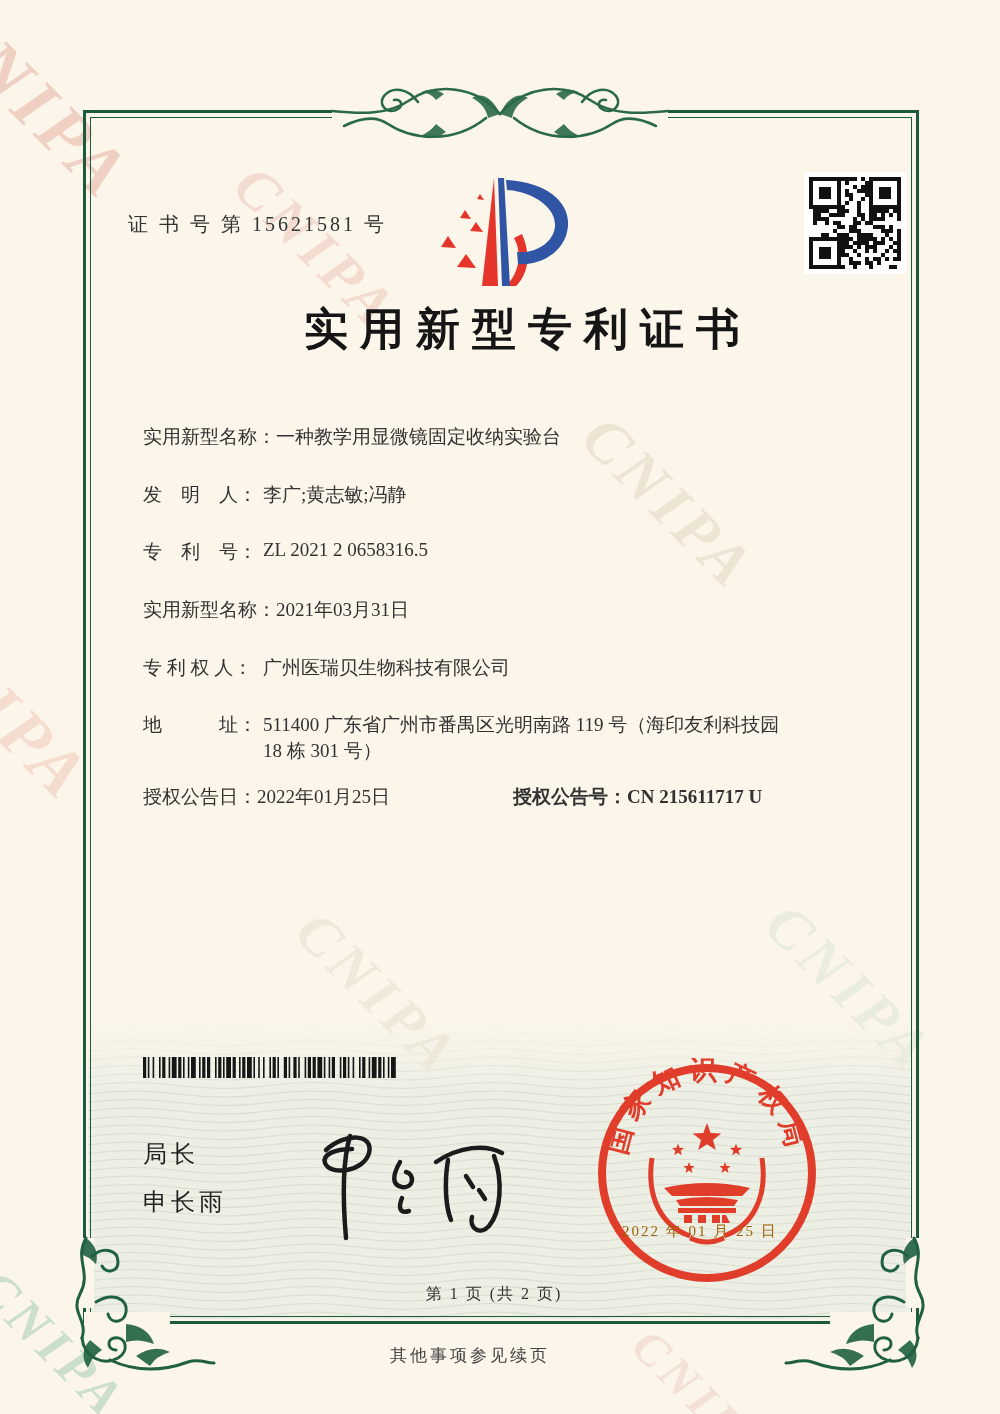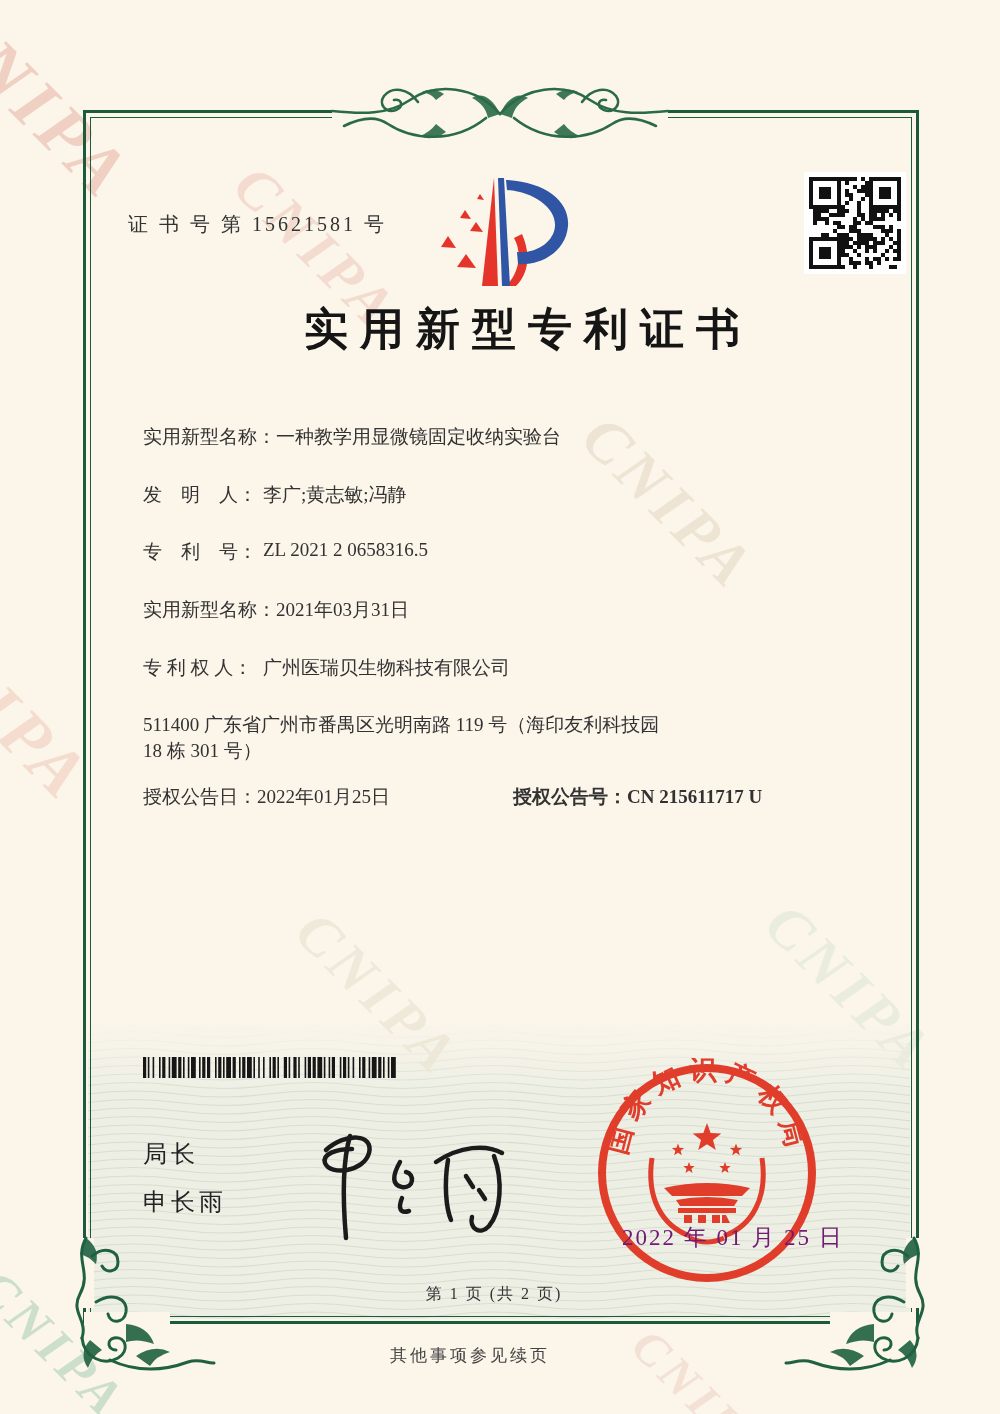--- a/index.html
+++ b/index.html
@@ -25,21 +25,21 @@
   .row .val{margin-left:0;white-space:pre-wrap;width:560px;}
   .grant{left:143px;top:784px;font-size:19px;color:#323232;}
   .grant .g2{position:absolute;left:370px;top:0;white-space:pre;font-weight:bold;}
   .paras{left:135px;top:826px;width:748px;font-size:19.5px;line-height:1.93;color:#222;}
   .paras p{margin:0;text-indent:2em;}
   .signer{left:143px;top:1138px;font-size:24px;color:#222;
           font-family:"Liberation Sans","DejaVu Sans",sans-serif;}
   .signer div{margin-bottom:16px;letter-spacing:4px;}
   .pagefoot{left:0;top:1284px;width:988px;text-align:center;font-size:16px;color:#333;letter-spacing:2px;}
   .note{left:0;top:1344px;width:940px;text-align:center;font-size:17px;color:#444;letter-spacing:3px;}
-  .sealdate{left:622px;top:1222px;font-size:23px;color:#701a75;letter-spacing:2px;white-space:pre;z-index:12;}
+  .sealdate{left:622px;top:1222px;font-size:15px;color:#a16207;letter-spacing:2px;white-space:pre;z-index:12;}
   .mask{background:#fbf5ea;z-index:5;}
   svg{display:block;}
   .z6{z-index:6;} .z4{z-index:4;} .z10{z-index:10;}
 </style>
 </head>
 <body>
 
 <div class="abs guilloche">
   <svg id="waves" width="822" height="297">
       <path d="M0 4.0 q45 -6 90 0 q45 6 90 0 q45 -6 90 0 q45 6 90 0 q45 -6 90 0 q45 6 90 0 q45 -6 90 0 q45 6 90 0 q45 -6 90 0 q45 6 90 0" stroke="#d8decd" fill="none" stroke-width="1.1"></path>
@@ -357,20 +357,21 @@
 </div>
 <div class="abs row z10" style="top:597px;">
   <span class="lbl">实用新型名称：</span>
   <span class="val">2021年03月31日</span>
 </div>
 <div class="abs row z10" style="top:655px;">
   <span class="lbl">专 利 权 人：</span>
   <span class="val">广州医瑞贝生物科技有限公司</span>
 </div>
 <div class="abs row z10" style="top:712px;">
+  <span class="lbl">地　　　址：</span>
   <span class="val" style="width:530px;">511400 广东省广州市番禺区光明南路 119 号（海印友利科技园 18 栋 301 号）</span>
 </div>
 
 <div class="abs grant z10">
   <span>授权公告日：</span><span>2022年01月25日</span>
   <span class="g2"><span>授权公告号：</span><span>CN 215611717 U</span></span>
 </div>
 
 <div class="abs paras z10">
 </div>

